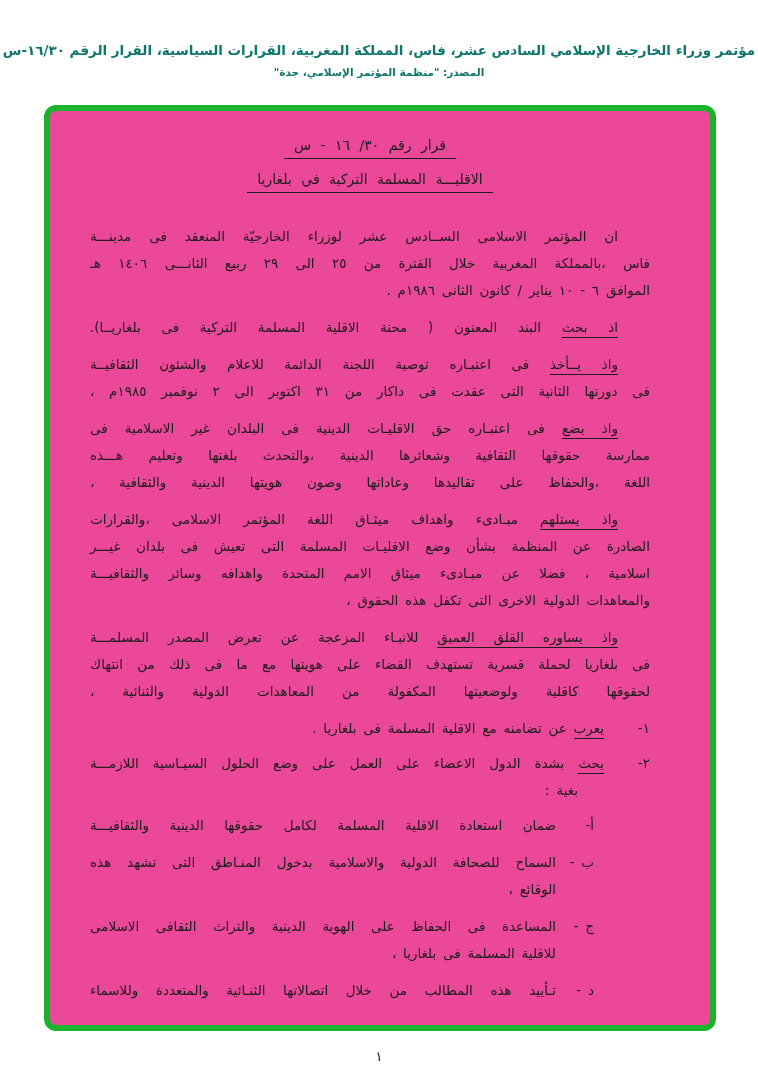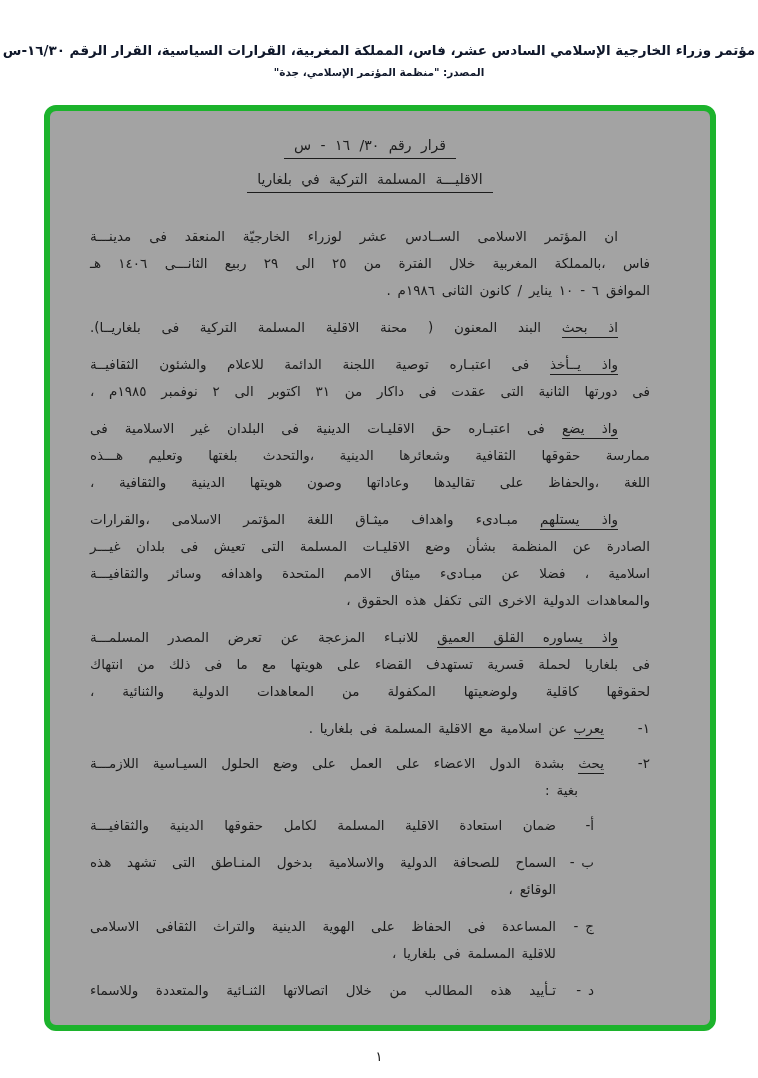--- a/index.html
+++ b/index.html
@@ -5,28 +5,28 @@
   * { margin:0; padding:0; box-sizing:border-box; }
   html,body { background:#ffffff; }
   body {
     width:758px; height:1078px;
     font-family:"DejaVu Sans", sans-serif;
     color:#1b1b1b;
   }
   .page { position:relative; width:758px; height:1078px; background:#ffffff; overflow:hidden; }
 
   
-  .top-header { position:absolute; top:42px; left:0; width:758px; text-align:center; direction:rtl; color:#0f172a; }
+  .top-header { position:absolute; top:42px; left:0; width:758px; text-align:center; direction:rtl; color:#0f766e; }
   .hdr1 { font-size:13.5px; font-weight:bold; white-space:nowrap; }
   .hdr2 { margin-top:8px; font-size:10.5px; font-weight:bold; }
 
   
   .green-box {
     position:absolute; left:44px; top:105px; width:672px; height:926px;
-    border:6px solid #1cb32c; border-radius:12px; background:#a3a3a3; overflow:hidden;
+    border:6px solid #1cb32c; border-radius:12px; background:#ec4899; overflow:hidden;
   }
 
   .doc {
     direction:rtl; text-align:right;
     padding:26px 60px 0 40px;
     font-size:13.5px; color:#1c1c1c;
     word-spacing:2.5px;
   }
   .doc-title, .doc-subtitle {
     width:fit-content; margin:0 auto;
@@ -99,21 +99,21 @@
 
       <div class="para">
         <div class="ln jl ind"><span class="u">واذ يساوره القلق العميق</span><span> للانبـاء المزعجة عن تعرض المصدر المسلمـــة</span></div>
         <div class="ln jl">فى بلغاريا لحملة قسرية تستهدف القضاء على هويتها مع ما فى ذلك من انتهاك</div>
         <div class="ln jl">لحقوقها كاقلية ولوضعيتها المكفولة من المعاهدات الدولية والثنائية ،</div>
       </div>
 
       <div class="item">
         <div class="marker">١-</div>
         <div class="item-body">
-          <div class="ln rl"><span class="u">يعرب</span><span> عن اسلامية مع الاقلية المسلمة فى بلغاريا .</span></div>
+          <div class="ln rl"><span class="u">يعرب</span><span> عن تضامنه مع الاقلية المسلمة فى بلغاريا .</span></div>
         </div>
       </div>
 
       <div class="item">
         <div class="marker">٢-</div>
         <div class="item-body">
           <div class="ln jl"><span class="u">يحث</span><span> بشدة الدول الاعضاء على العمل على وضع الحلول السيـاسية اللازمـــة</span></div>
           <div class="ln rl offset-r">بغية :</div>
         </div>
       </div>

